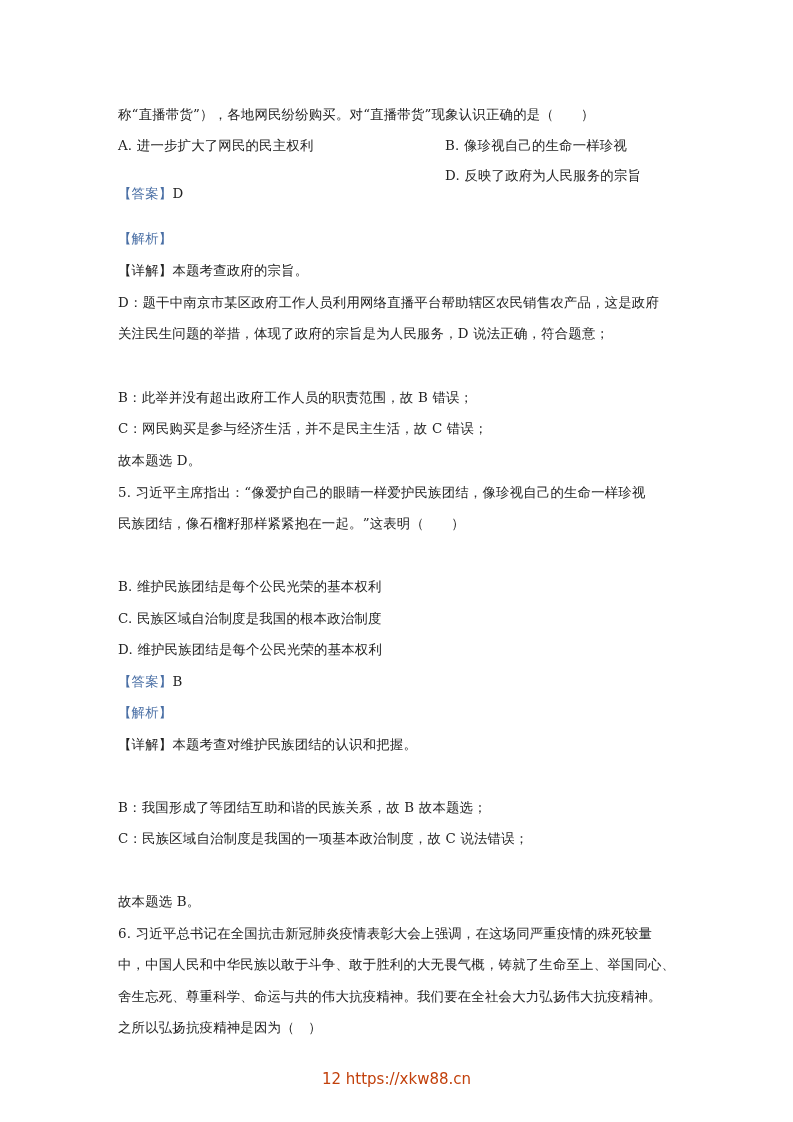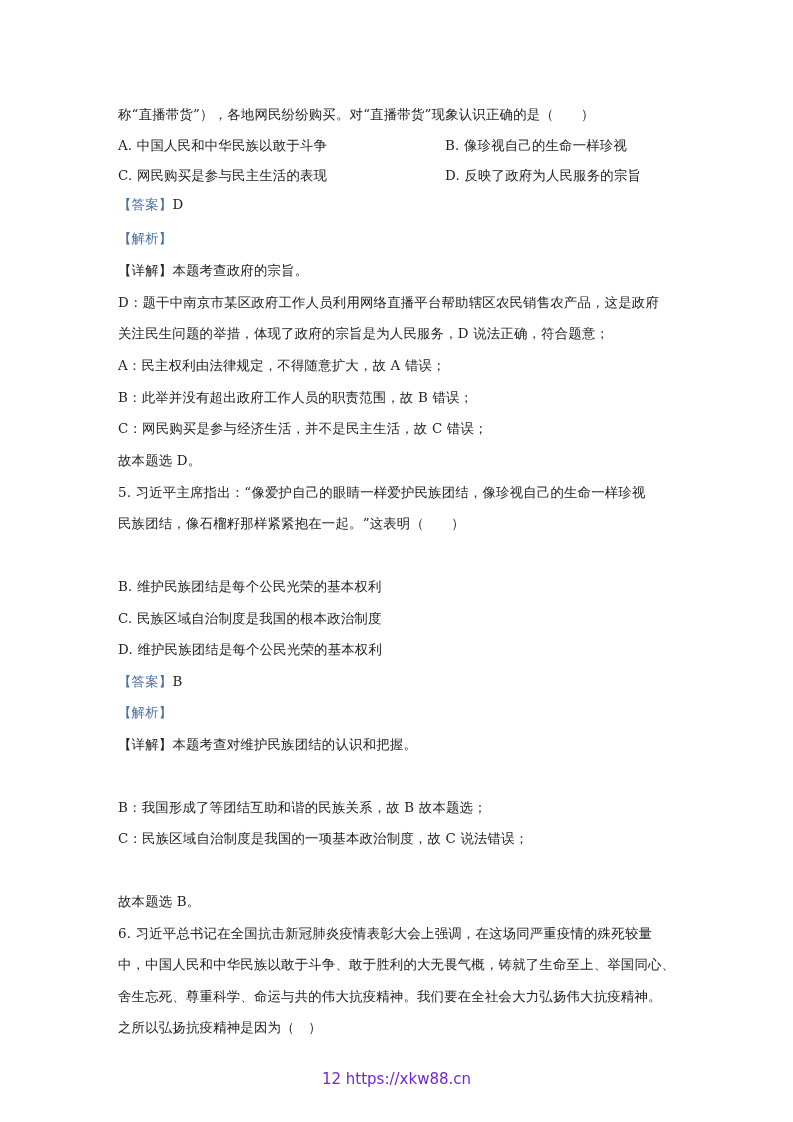--- a/index.html
+++ b/index.html
@@ -11,59 +11,54 @@
     .page { position: absolute; left: 0; top: 0; width: 793px; height: 1122px; }
     .line {
       position: absolute; left: 118px; white-space: nowrap;
       font-size: 13.4px; line-height: 18px; letter-spacing: 0.2px;
     }
     .opt-right { left: 445px; }
     .tag { color: #4a6fa5; }
     .footer {
       position: absolute; top: 1070px; left: 0; width: 793px; text-align: center;
       font-family: "DejaVu Sans", "Liberation Sans", sans-serif;
-      font-size: 15px; color: #6d28d9;
+      font-size: 15px; color: #c2410c;
     }
   </style>
 </head>
 <body>
 
 <div class="page">
 
   <div class="line" style="top:106px">称“直播带货”），各地网民纷纷购买。对“直播带货”现象认识正确的是（　　）</div>
 
   <div class="line" style="top:137px">
     <span>A.</span>
-    <span>中国人民和中华民族以敢于斗争</span>
+    <span>进一步扩大了网民的民主权利</span>
   </div>
   <div class="line opt-right" style="top:137px">
     <span>B.</span>
     <span>像珍视自己的生命一样珍视</span>
-  </div>
-  <div class="line" style="top:167px">
-    <span>C.</span>
-    <span>网民购买是参与民主生活的表现</span>
   </div>
   <div class="line opt-right" style="top:167px">
     <span>D.</span>
     <span>反映了政府为人民服务的宗旨</span>
   </div>
 
-  <div class="line" style="top:196px">
+  <div class="line" style="top:185px">
     <span class="tag">【答案】</span><span>D</span>
   </div>
   <div class="line" style="top:230px">
     <span class="tag">【解析】</span>
   </div>
   <div class="line" style="top:262px">
     <span>【详解】</span><span>本题考查政府的宗旨。</span>
   </div>
   <div class="line" style="top:294px">D：题干中南京市某区政府工作人员利用网络直播平台帮助辖区农民销售农产品，这是政府</div>
   <div class="line" style="top:325px">关注民生问题的举措，体现了政府的宗旨是为人民服务，D 说法正确，符合题意；</div>
-  <div class="line" style="top:357px">A：民主权利由法律规定，不得随意扩大，故 A 错误；</div>
   <div class="line" style="top:389px">B：此举并没有超出政府工作人员的职责范围，故 B 错误；</div>
   <div class="line" style="top:420px">C：网民购买是参与经济生活，并不是民主生活，故 C 错误；</div>
   <div class="line" style="top:452px">故本题选 D。</div>
 
   <div class="line" style="top:484px">5.  习近平主席指出：“像爱护自己的眼睛一样爱护民族团结，像珍视自己的生命一样珍视</div>
   <div class="line" style="top:515px">民族团结，像石榴籽那样紧紧抱在一起。”这表明（　　）</div>
 
   <div class="line" style="top:578px">
     <span>B.</span>
     <span>维护民族团结是每个公民光荣的基本权利</span>

